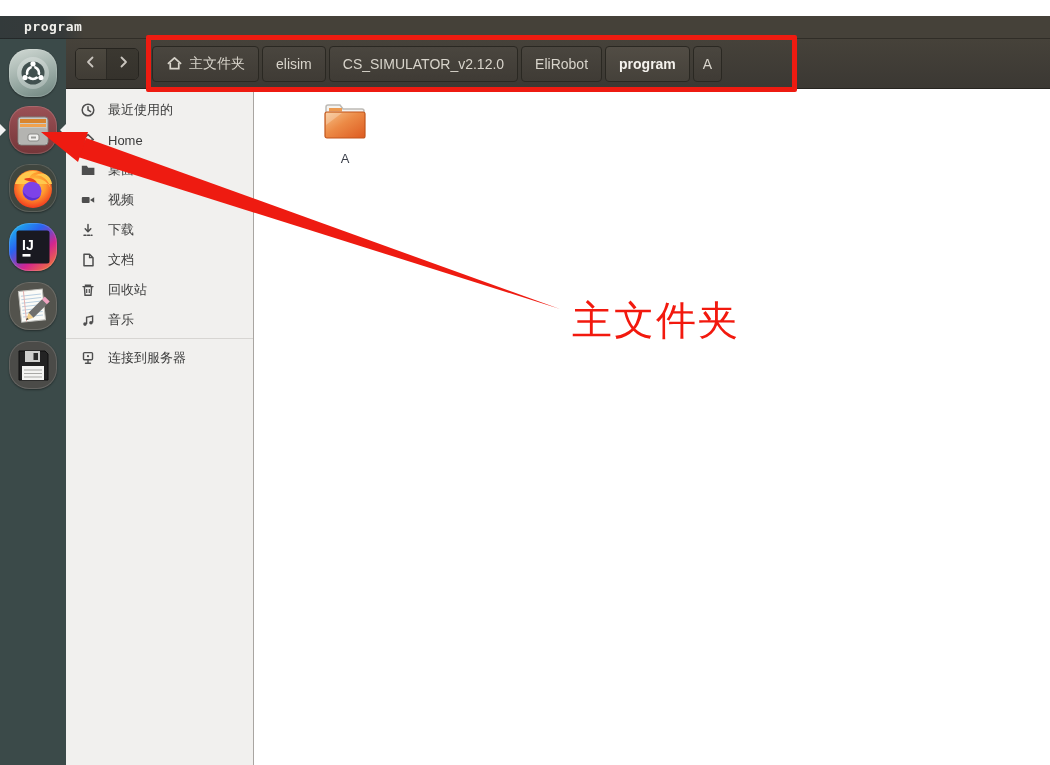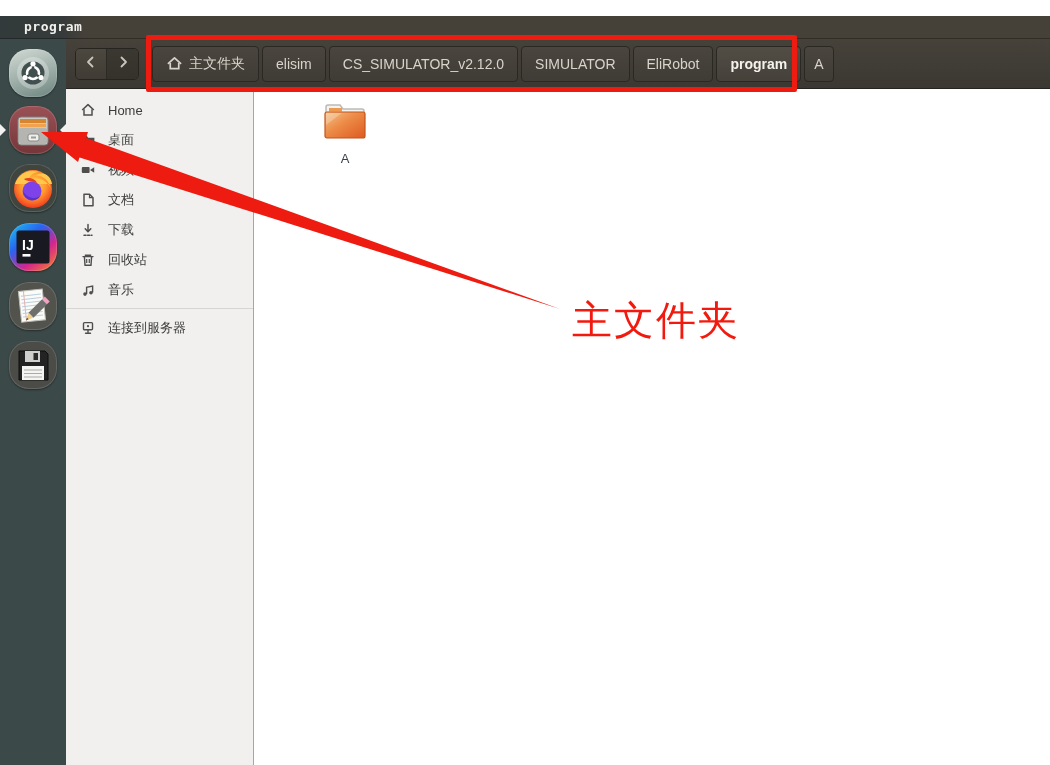--- a/index.html
+++ b/index.html
@@ -197,39 +197,45 @@
           </span>
           <span>主文件夹</span>
         </div>
         <div class="crumb">
           <span>elisim</span>
         </div>
         <div class="crumb">
           <span>CS_SIMULATOR_v2.12.0</span>
         </div>
         <div class="crumb">
-          <span>SIMULATOR</span>
-        </div>
-        <div class="crumb">
           <span>EliRobot</span>
         </div>
         <div class="crumb current">
           <span>program</span>
         </div>
         <div class="crumb small">
           <span>A</span>
         </div>
       </div>
     </div>
 
     <div class="content">
       <aside class="sidebar">
         <div class="srow">
           <span class="sicon">
               <svg width="16" height="16" viewBox="0 0 16 16">
+                <circle cx="8" cy="8" r="5.8" fill="none" stroke="#4e4e4e" stroke-width="1.5"></circle>
+                <path d="M8 4.8V8l2.6 1.6" fill="none" stroke="#4e4e4e" stroke-width="1.5" stroke-linecap="round"></path>
+              </svg>
+            </span>
+          <span>最近使用的</span>
+        </div>
+        <div class="srow">
+          <span class="sicon">
+              <svg width="16" height="16" viewBox="0 0 16 16">
                 <path d="M2.2 8 8 2.6 13.8 8" fill="none" stroke="#4e4e4e" stroke-width="1.5" stroke-linejoin="round"></path>
                 <path d="M4 7.2V13h8V7.2" fill="none" stroke="#4e4e4e" stroke-width="1.5"></path>
               </svg>
             </span>
           <span>Home</span>
         </div>
         <div class="srow">
           <span class="sicon">
               <svg width="16" height="16" viewBox="0 0 16 16">
                 <path d="M1.8 3.8h5l1.4 2h6.2V13H1.8z" fill="#4e4e4e"></path>
@@ -242,34 +248,34 @@
               <svg width="16" height="16" viewBox="0 0 16 16">
                 <rect x="1.8" y="5" width="7.8" height="6" rx="1" fill="#4e4e4e"></rect>
                 <path d="M10 8l4.2-2.7v5.4z" fill="#4e4e4e"></path>
               </svg>
             </span>
           <span>视频</span>
         </div>
         <div class="srow">
           <span class="sicon">
               <svg width="16" height="16" viewBox="0 0 16 16">
+                <path d="M8 2.6v6.6M5.2 6.8 8 9.8l2.8-3" fill="none" stroke="#4e4e4e" stroke-width="1.5" stroke-linecap="round" stroke-linejoin="round"></path>
+                <path d="M4 13.2h8" stroke="#4e4e4e" stroke-width="1.5" stroke-linecap="round" stroke-dasharray="2 1.6"></path>
+              </svg>
+            </span>
+          <span>下载</span>
+        </div>
+        <div class="srow">
+          <span class="sicon">
+              <svg width="16" height="16" viewBox="0 0 16 16">
                 <path d="M4 2.2h5.5L13 5.7v8.1H4z" fill="none" stroke="#4e4e4e" stroke-width="1.5" stroke-linejoin="round"></path>
                 <path d="M9.5 2.2v3.5H13" fill="none" stroke="#4e4e4e" stroke-width="1.2"></path>
               </svg>
             </span>
           <span>文档</span>
-        </div>
-        <div class="srow">
-          <span class="sicon">
-              <svg width="16" height="16" viewBox="0 0 16 16">
-                <path d="M8 2.6v6.6M5.2 6.8 8 9.8l2.8-3" fill="none" stroke="#4e4e4e" stroke-width="1.5" stroke-linecap="round" stroke-linejoin="round"></path>
-                <path d="M4 13.2h8" stroke="#4e4e4e" stroke-width="1.5" stroke-linecap="round" stroke-dasharray="2 1.6"></path>
-              </svg>
-            </span>
-          <span>下载</span>
         </div>
         <div class="srow">
           <span class="sicon">
               <svg width="16" height="16" viewBox="0 0 16 16">
                 <path d="M3 4.6h10M5.5 4.6V3.2h5v1.4" fill="none" stroke="#4e4e4e" stroke-width="1.4" stroke-linecap="round"></path>
                 <path d="M4.4 4.6l.6 8.6h6l.6-8.6" fill="none" stroke="#4e4e4e" stroke-width="1.4"></path>
                 <path d="M6.7 7v4M9.3 7v4" stroke="#4e4e4e" stroke-width="1.2"></path>
               </svg>
             </span>
           <span>回收站</span>

